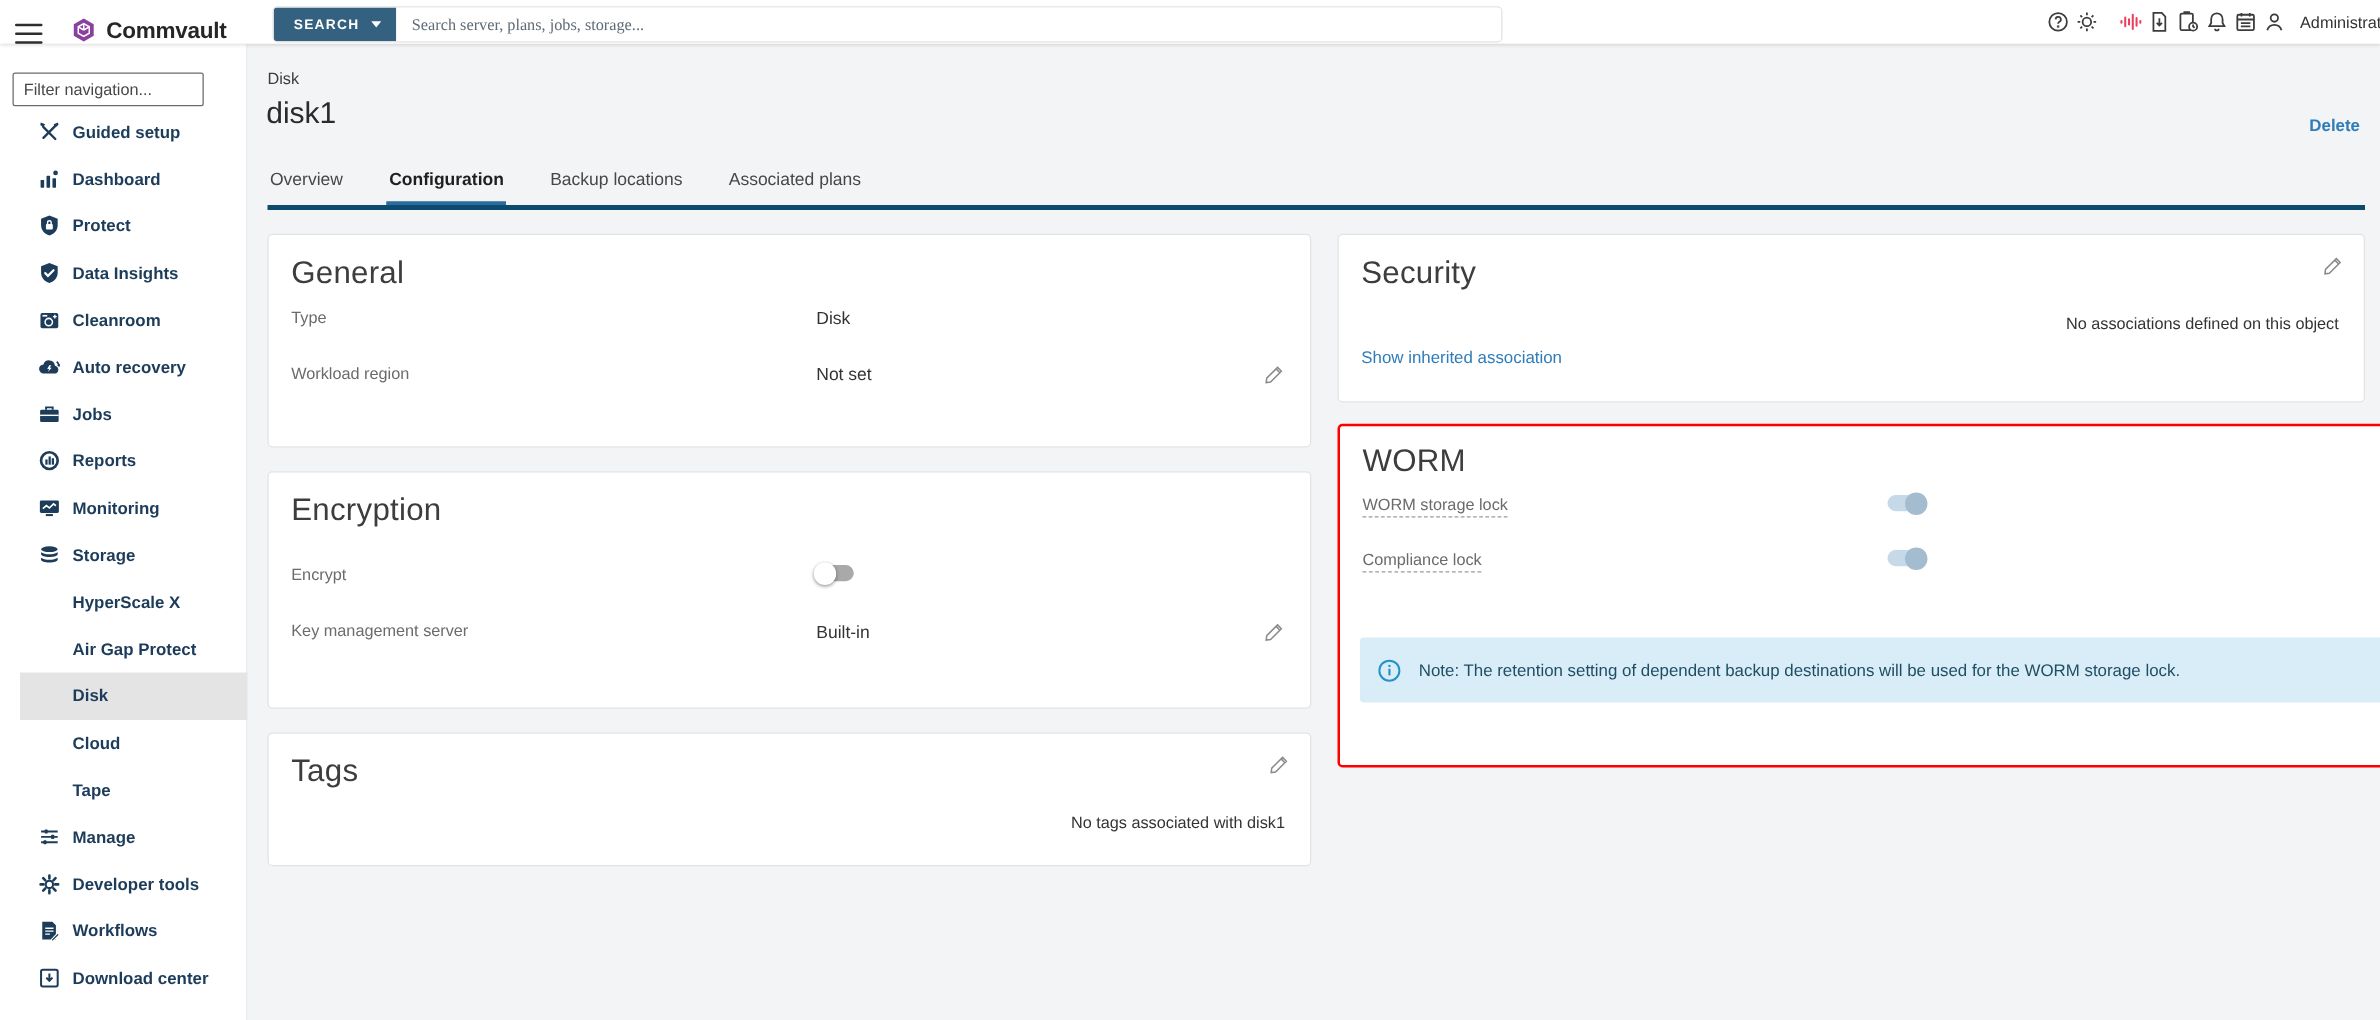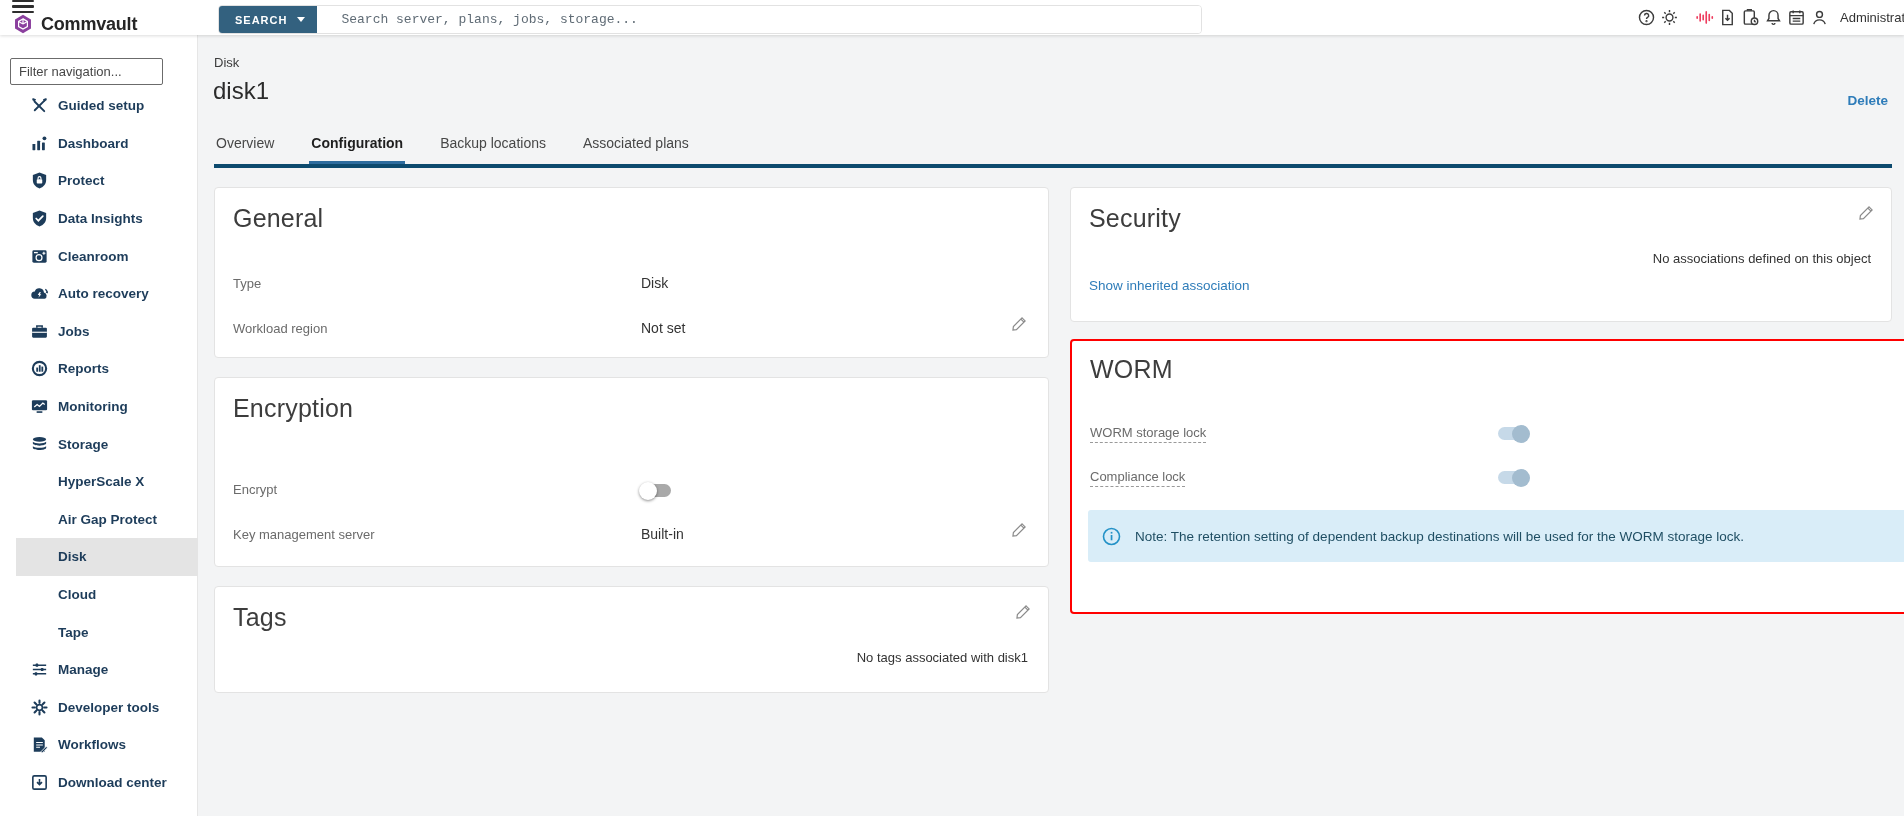--- a/index.html
+++ b/index.html
@@ -2,31 +2,31 @@
 <html style="--accent: #2e7cb9; --tab_underline: #2d6c9e; --search_btn: #33617f; --sidebar_text: #1d3c5a; --brand_purple: #8b3f9e; --red_highlight: #ff0000; --note_bg: #d9edf8; --note_icon: #2492c7; --toggle_on_track: #c6d9e8; --toggle_on_knob: #a3bccf; --waveform_pink: #ee3d5f; --selected_bg: #e4e4e4;"><head>
 <meta charset="utf-8">
 <style>
   * { box-sizing: border-box; }
   html,body { margin:0; padding:0; width:1904px; height:816px; overflow:hidden;
               font-family:"Liberation Sans", sans-serif; background:#f3f4f5; }
 
   
   .topbar { position:absolute; left:0; top:0; width:1904px; height:35px; background:#fff;
             box-shadow:0 1px 3px rgba(0,0,0,.14); z-index:10; }
-  .tb-left { position:absolute; left:12px; top:0; height:35px; display:flex; align-items:flex-start;flex-direction:column; }
+  .tb-left { position:absolute; left:12px; top:0; height:35px; display:flex; align-items:flex-end; }
   .hamburger { width:22px; height:16px; display:flex; flex-direction:column; justify-content:space-between; cursor:pointer; margin-right:22px; }
   .hamburger span { display:block; height:2.4px; background:#2e2e2e; border-radius:1px; }
   .brand { display:flex; align-items:center; gap:7px; }
   .brand-text { font-size:18px; font-weight:bold; color:#262626; letter-spacing:-0.2px; }
   .searchwrap { position:absolute; left:218px; top:5px; width:984px; height:29px; display:flex;
                 border:1px solid #e2e2e2; border-radius:4px; overflow:hidden; background:#fff; }
   .search-btn { background:var(--search_btn,#33617f); color:#fff; font-size:11px; font-weight:bold;
                 letter-spacing:1px; display:flex; align-items:center; gap:10px; padding:0 12px 0 16px; cursor:pointer; }
   .caret { width:0; height:0; border-left:4px solid transparent; border-right:4px solid transparent; border-top:5px solid #fff; }
-  .search-input { flex:1; border:none; outline:none; font-size:13px; color:#333; padding:0 24px; font-family:Liberation Mono, monospace; }
+  .search-input { flex:1; border:none; outline:none; font-size:13px; color:#333; padding:0 12px; font-family:Liberation Serif, serif; }
   .search-input::placeholder { color:#5f6b75; }
   .tb-right { position:absolute; left:1636px; top:0; height:35px; display:flex; align-items:center; gap:2px; white-space:nowrap; }
   .tbi { width:21px; height:21px; display:flex; align-items:center; justify-content:center; cursor:pointer; }
   .tbi svg { width:19px; height:19px; }
   .gap12 { margin-right:12px; }
   .username { font-size:13px; color:#333; margin-left:8px; }
 
   
   .sidebar { position:absolute; left:0; top:35px; width:198px; height:781px; background:#fff;
              border-right:1px solid #e6e6e6; }
@@ -53,21 +53,21 @@
   .tab.active { color:#1f1f1f; font-weight:bold; box-shadow:inset 0 -3px 0 var(--tab_underline,#2d6c9e); }
 
   .card { position:absolute; background:#fff; border:1px solid #e3e3e3; border-radius:4px; }
   .card h2 { margin:16px 20px 0 18px; font-size:25px; font-weight:400; color:#3d3d3d; letter-spacing:.2px; }
   .card-general    { left:16px;  top:152px; width:835px; height:171px; }
   .card-encryption { left:16px;  top:342px; width:835px; height:190px; }
   .card-tags       { left:16px;  top:551px; width:835px; height:107px; }
   .card-security   { left:872px; top:152px; width:822px; height:135px; }
   .card-worm       { left:872px; top:304px; width:918px; height:275px; border:2px solid var(--red_highlight,#ff0000); }
 
-  .crow { display:flex; align-items:flex-end; height:45px; padding:0 20px 0 18px; }
+  .crow { display:flex; align-items:flex-start; height:45px; padding:0 20px 0 18px;gap:12px; }
   .crow .lbl { width:408px; font-size:13px; color:#6b6b6b; flex:0 0 408px; }
   .crow .val { font-size:14px; color:#333; }
   .crow .edit { margin-left:auto; cursor:pointer; }
   .rows-general { margin-top:13px; }
   .rows-encryption { margin-top:29px; }
   .rows-worm { margin-top:12px; }
   .rows-worm .crow { height:44px; }
   .dashed { border-bottom:1px dashed #9a9a9a; padding-bottom:2px; font-size:13px; color:#6b6b6b; }
 
   .hdr-row { display:flex; align-items:flex-start; }

